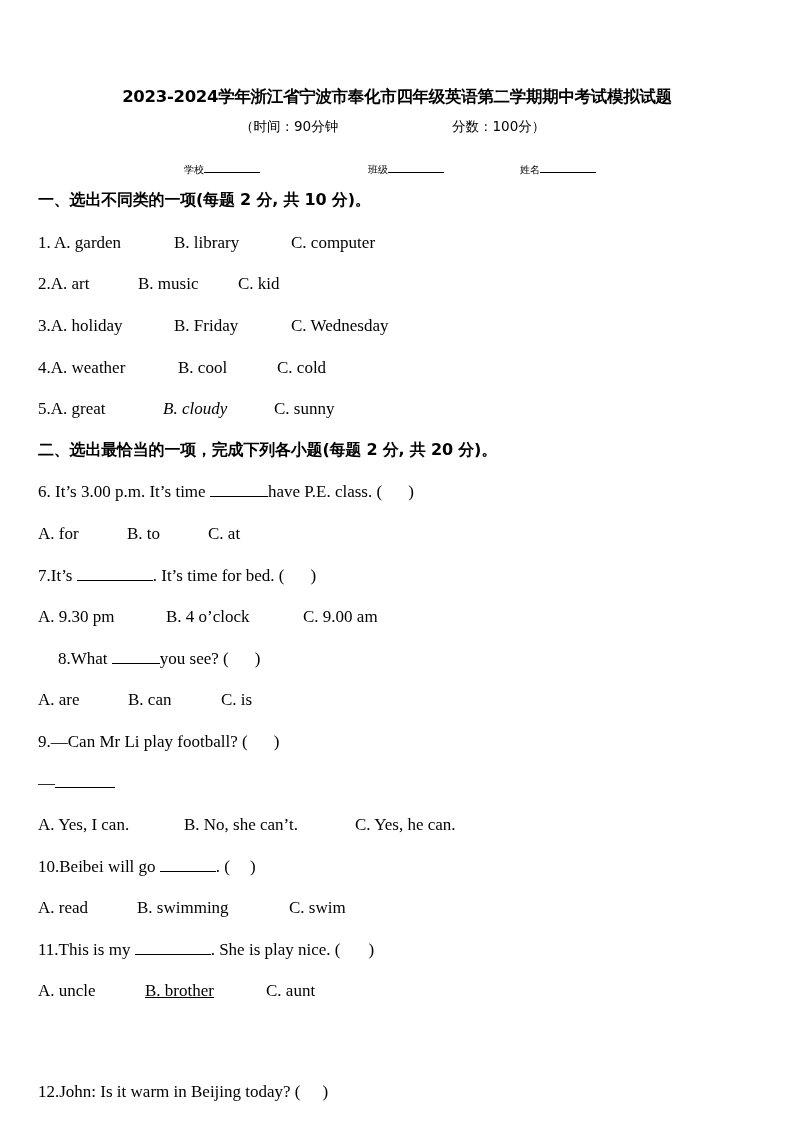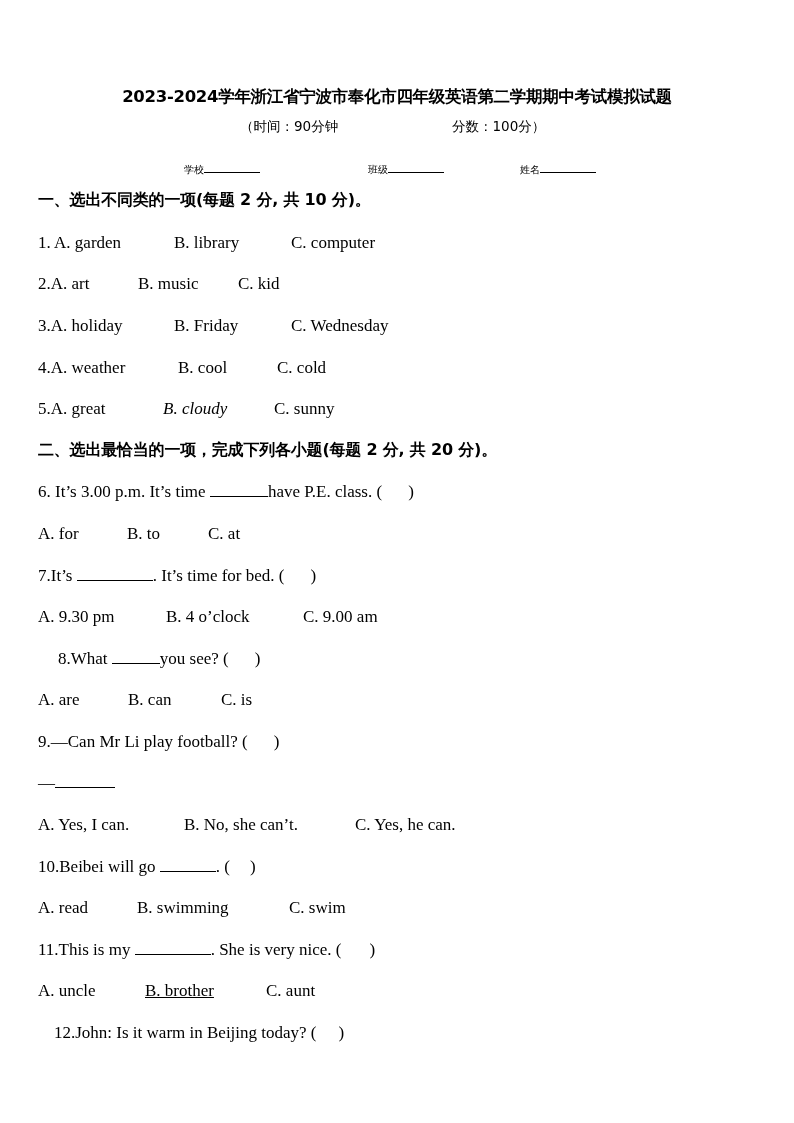--- a/index.html
+++ b/index.html
@@ -116,25 +116,25 @@
   <div class="line" style="top:857px;">
     <span>10.Beibei will go </span><span class="blank" style="width:56px;"></span><span>. (</span><span class="paren" style="margin-left:20px;">)</span>
   </div>
   <div class="line" style="top:898px;">
     <span>A. read</span>
     <span class="opt" style="left:99px;">B. swimming</span>
     <span class="opt" style="left:227px;margin-left:24px;">C. swim</span>
   </div>
 
   <div class="line" style="top:940px;">
-    <span>11.This is my </span><span class="blank" style="width:76px;"></span><span>. She is very nice. (</span><span class="paren" style="margin-left:28px;">)</span>
+    <span>11.This is my </span><span class="blank" style="width:76px;"></span><span>. She is play nice. (</span><span class="paren" style="margin-left:28px;">)</span>
   </div>
   <div class="line" style="top:981px;">
     <span>A. uncle</span>
     <span class="opt" style="left:107px;text-decoration:underline;">B. brother</span>
     <span class="opt" style="left:228px;">C. aunt</span>
   </div>
 
-  <div class="line" style="top:1023px;margin-left:16px;">
+  <div class="line" style="top:1082px;">
     <span>12.John: Is it warm in Beijing today? (</span><span class="paren" style="margin-left:22px;">)</span>
   </div>
 
 </div>
 
 </body></html>

